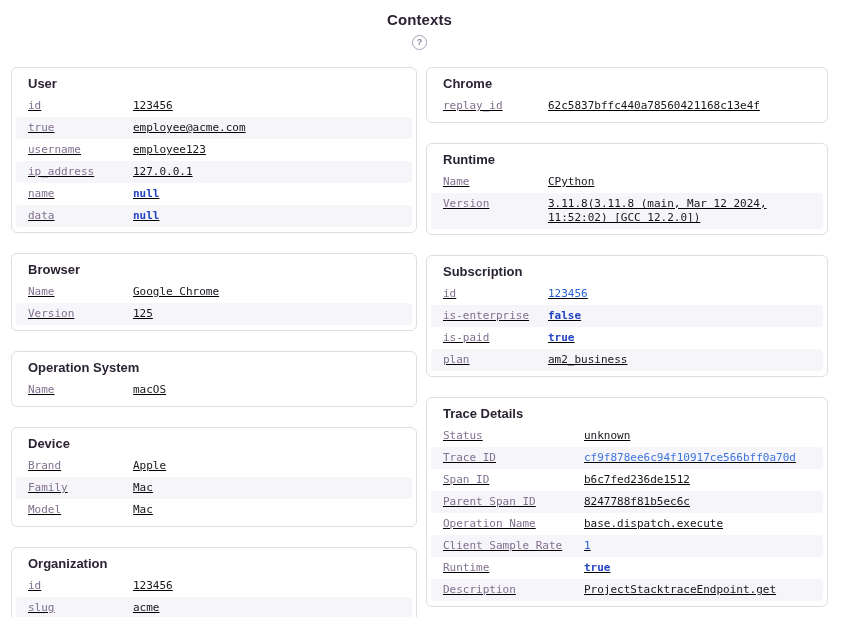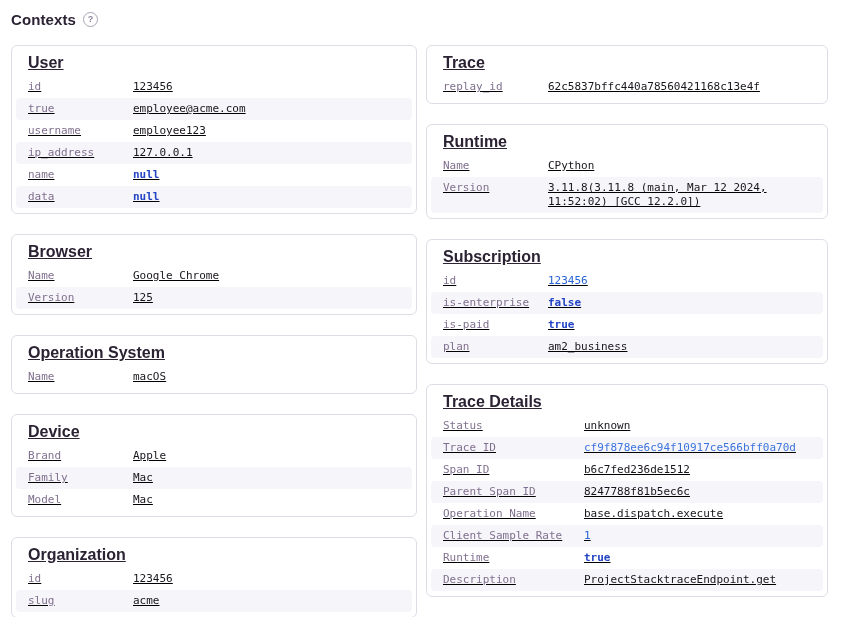--- a/index.html
+++ b/index.html
@@ -22,20 +22,21 @@
     font-family: "Liberation Sans", sans-serif;
     overflow: hidden;
   }
   .page { padding: 11px 16px 16px 11px; }
 
   .page-header {
     display: flex;
     align-items: center;
     gap: 7px;
     margin-bottom: 17px;
+    flex-direction: column;
   }
   .page-title {
     font-size: 15px;
     font-weight: 700;
     color: var(--title-text);
     letter-spacing: 0.1px;
   }
   .help-icon {
     width: 15px;
     height: 15px;
@@ -62,24 +63,23 @@
     border: 1px solid var(--card-border);
     border-radius: 6px;
     background: #fff;
     padding: 8px 4px 5px 4px;
     margin-bottom: 20px;
   }
   .column .card:last-child { margin-bottom: 0; }
 
   .card-title {
     margin: 0 12px 4px 12px;
-    font-size: 16px;
+    font-size: 13px;
     font-weight: 700;
     color: var(--title-text);
-    text-decoration: underline;
   }
 
   .rows { display: block; }
   .row {
     display: grid;
     grid-template-columns: 105px 1fr;
     padding: 4px 12px;
     border-radius: 4px;
     font-family: "DejaVu Sans Mono", "Liberation Mono", monospace;
     font-size: 11px;
@@ -191,21 +191,21 @@
             </div>
             <div class="row">
               <div class="key">slug</div>
               <div class="value type-string">acme</div>
             </div>
           </div>
         </section>
       </div>
     <div class="column">
         <section class="card" data-card="replay">
-          <h3 class="card-title">Trace</h3>
+          <h3 class="card-title">Chrome</h3>
           <div class="rows">
             <div class="row">
               <div class="key">replay_id</div>
               <div class="value type-string">62c5837bffc440a78560421168c13e4f</div>
             </div>
           </div>
         </section>
         <section class="card" data-card="runtime">
           <h3 class="card-title">Runtime</h3>
           <div class="rows">

